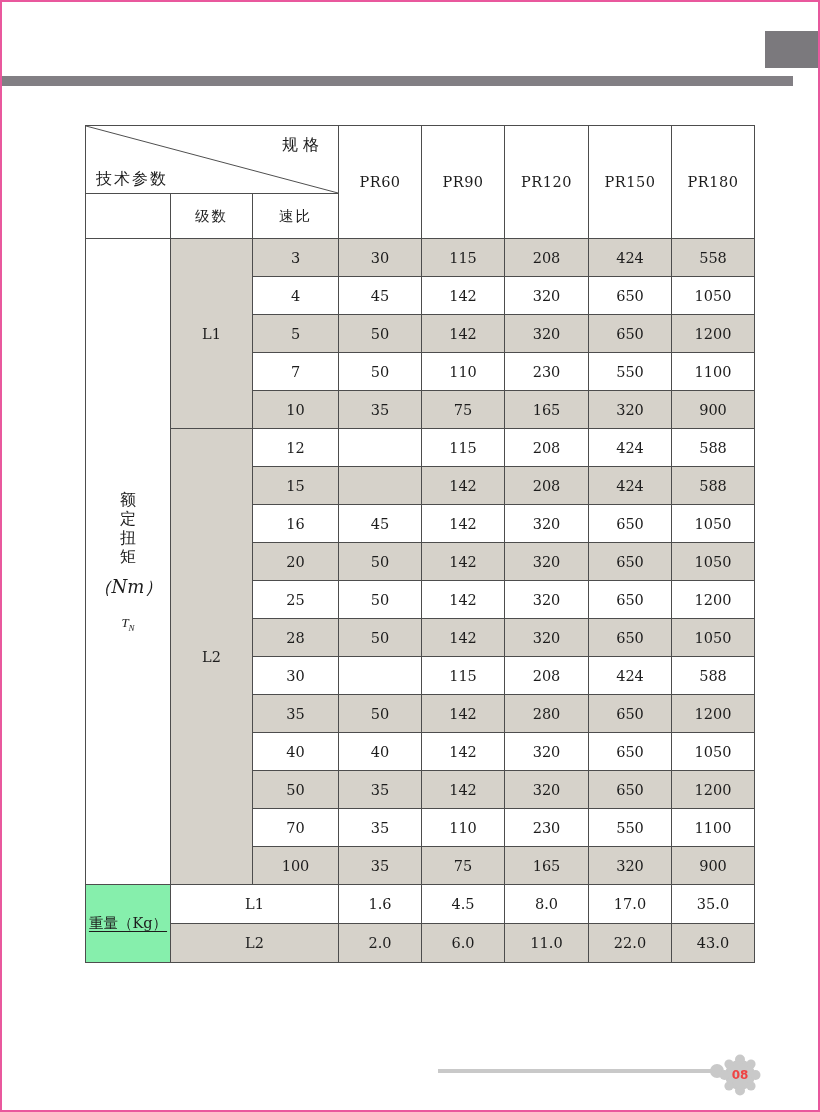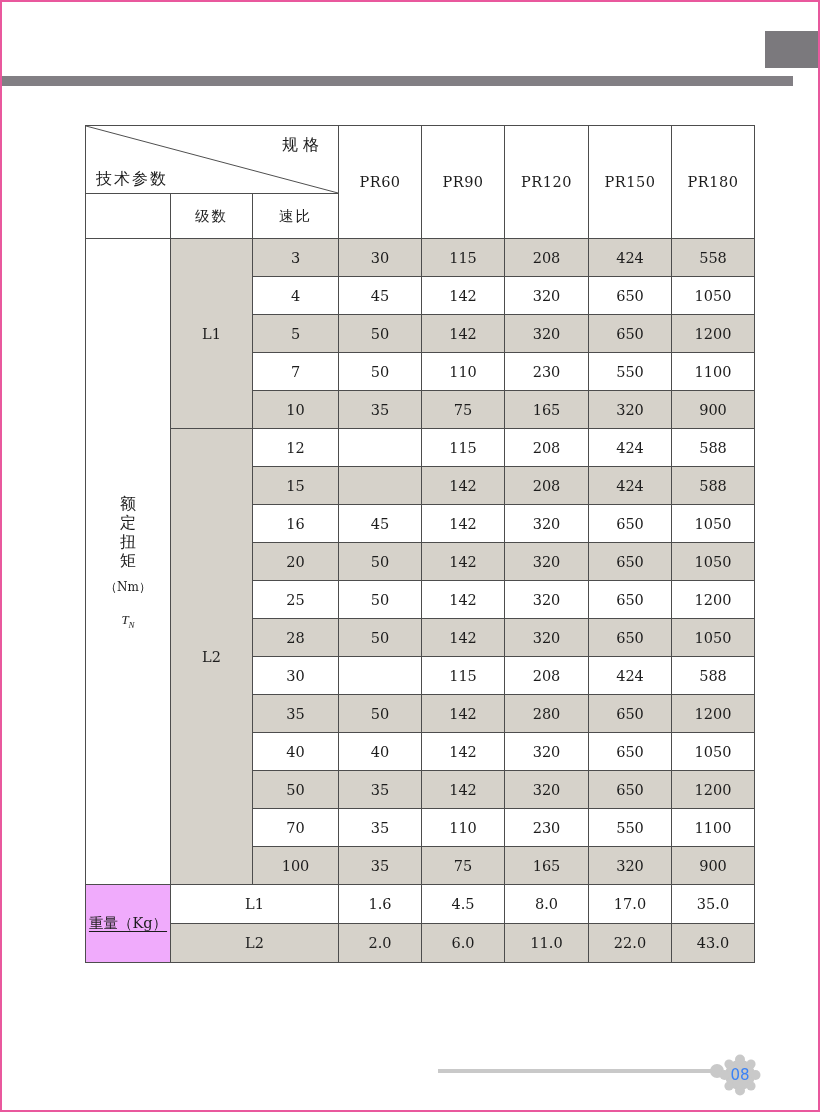--- a/index.html
+++ b/index.html
@@ -77,30 +77,30 @@
   tr.shaded td.stage-merged { background: #d6d2ca; }
 
   td.torque-label-cell { background: #ffffff; }
   .vlabel { display: flex; flex-direction: column; align-items: center; }
   .vchar {
     font-family: "Liberation Sans", sans-serif;
     font-size: 16px; line-height: 19px; letter-spacing: 0;
   }
   .vunit {
     font-family: "DejaVu Serif", serif;
-    font-size: 12px; margin-top: 9px; white-space: nowrap;
+    font-size: 18px; margin-top: 9px; white-space: nowrap; font-style: italic;
   }
   .vsym {
     font-family: Liberation Serif, serif;
     font-size: 13px; font-style: italic; margin-top: 16px;
   }
   .vsym sub { font-size: 9px; font-style: italic; }
 
   td.weight-label-cell {
-    background: #f0abfc;
+    background: #86efac;
     font-family: "Liberation Sans", sans-serif;
     font-size: 15px;
   }
   td.weight-label-cell span {
     text-decoration: underline;
     text-underline-offset: 3px;
   }
   td.stage-merged { font-size: 15px; }
 
   
@@ -116,21 +116,21 @@
   }
   .gear-badge {
     position: absolute; left: 718px; top: 1053px;
     width: 44px; height: 44px;
   }
   .gear-badge svg { position: absolute; inset: 0; }
   .gear-num {
     position: absolute; inset: 0;
     display: flex; align-items: center; justify-content: center;
     font-family: "DejaVu Sans", sans-serif;
-    font-size: 15px; color: #3b82f6;
+    font-size: 12px; color: #ef4444; font-weight: bold;
   }
 </style>
 </head>
 <body>
 
 <div class="page-border"></div>
 <div class="top-square"></div>
 <div class="top-bar"></div>
 
 <table class="spec">

